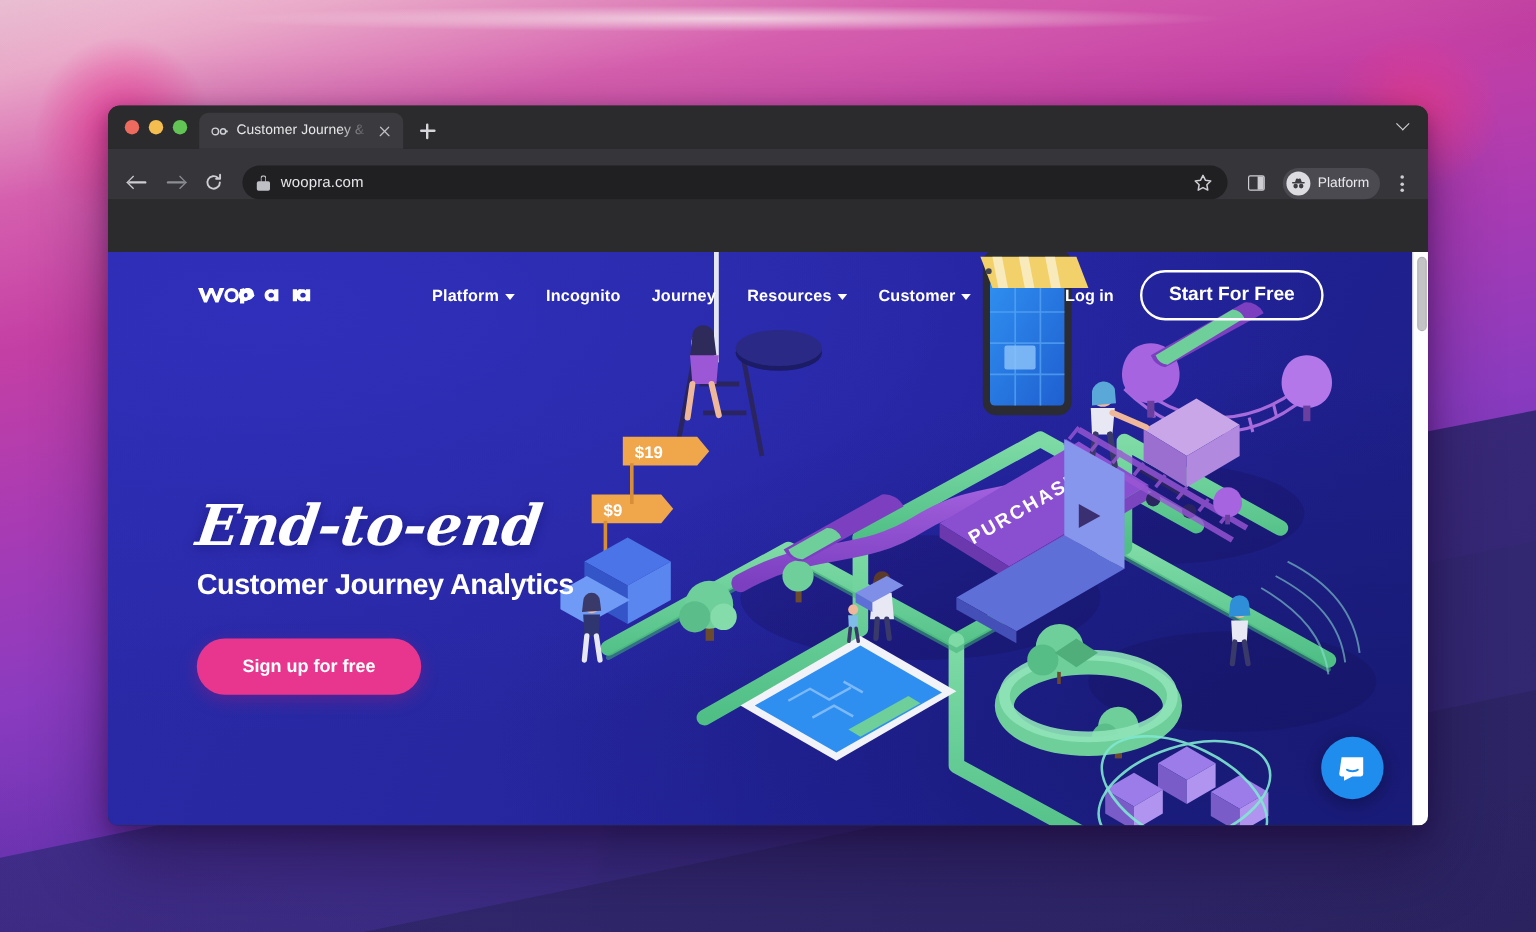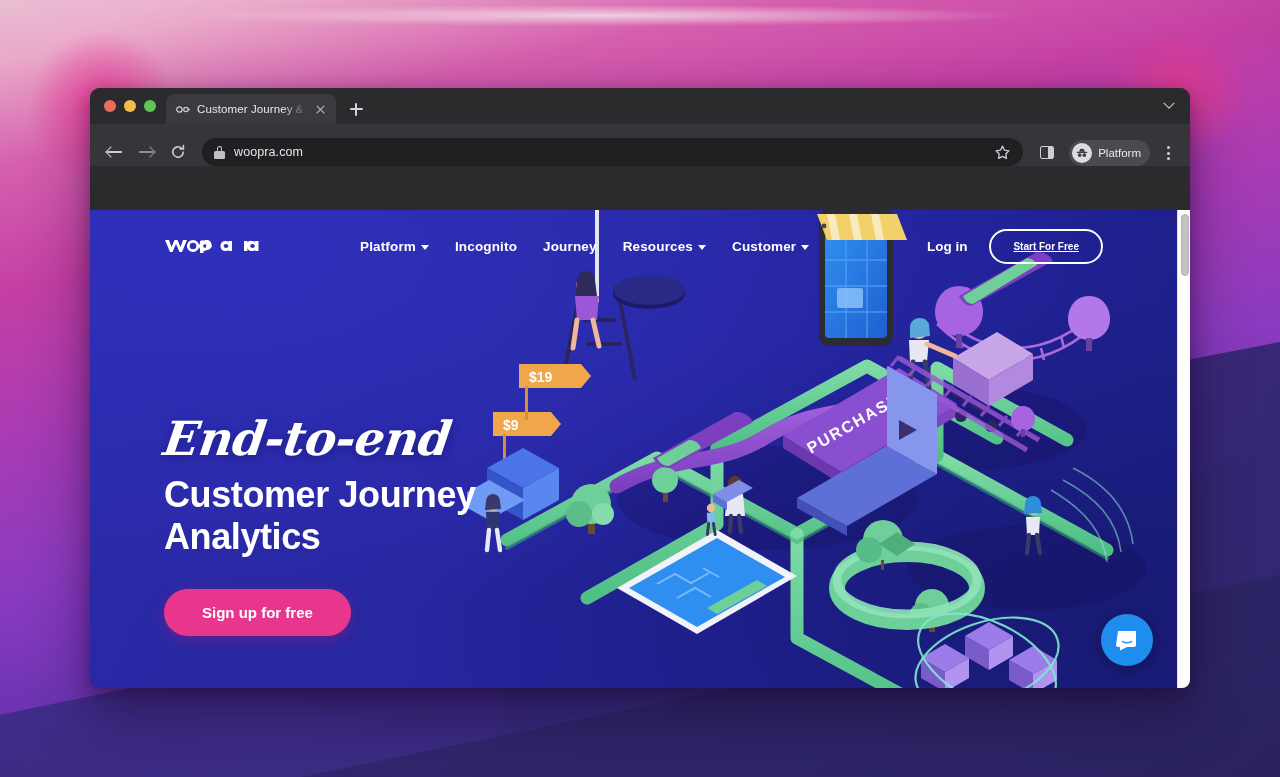--- a/index.html
+++ b/index.html
@@ -208,44 +208,43 @@
     display:flex; align-items:center; gap:5px; white-space:nowrap;
   }
   .caret{
     width:0; height:0; border-left:4px solid transparent; border-right:4px solid transparent;
     border-top:5px solid #ffffff; display:block; margin-top:2px;
   }
   .nav-right{ margin-left:auto; display:flex; align-items:center; gap:22px; }
   .login{ font-size:13.5px; color:#fff; font-weight:bold; }
   .cta-outline{
     border:2px solid #ffffff; border-radius:22px; padding:10px 22px;
-    font-size:10px; color:#fff; font-weight:bold; white-space:nowrap;
+    font-size:16px; color:#fff; font-weight:bold; white-space:nowrap;
     background:transparent;
-    text-decoration:underline;
   }
 
   
   .hero{
     position:absolute; top:0; left:0; width:100%; height:100%;
     padding:0 74px; z-index:5; pointer-events:none;
   }
   .hero-copy{
     position:absolute; left:74px; top:205px; width:470px; pointer-events:auto;
   }
   .hero-script{
     font-family:"DejaVu Serif", serif;
     font-style:italic; font-weight:bold;
     font-size:47px; line-height:1; color:#ffffff;
     letter-spacing:-.5px;
     transform:skewX(-8deg);
     text-shadow:0 2px 10px rgba(10,10,70,.35);
     margin-bottom:12px;
   }
   .hero-title{
-    font-size:36px; font-weight:bold; color:#ffffff; line-height:1.18;
+    font-size:24px; font-weight:bold; color:#ffffff; line-height:1.18;
     letter-spacing:-.4px;
   }
   .hero-sub{
     margin-top:22px; font-size:16.5px; line-height:1.42; color:#eef0ff;
     max-width:380px; font-weight:normal;
   }
   .hero-cta{
     margin-top:30px; display:inline-block;
     background:#e8368f; color:#ffffff; font-weight:bold; font-size:15px;
     padding:15px 38px; border-radius:26px; border:none;

